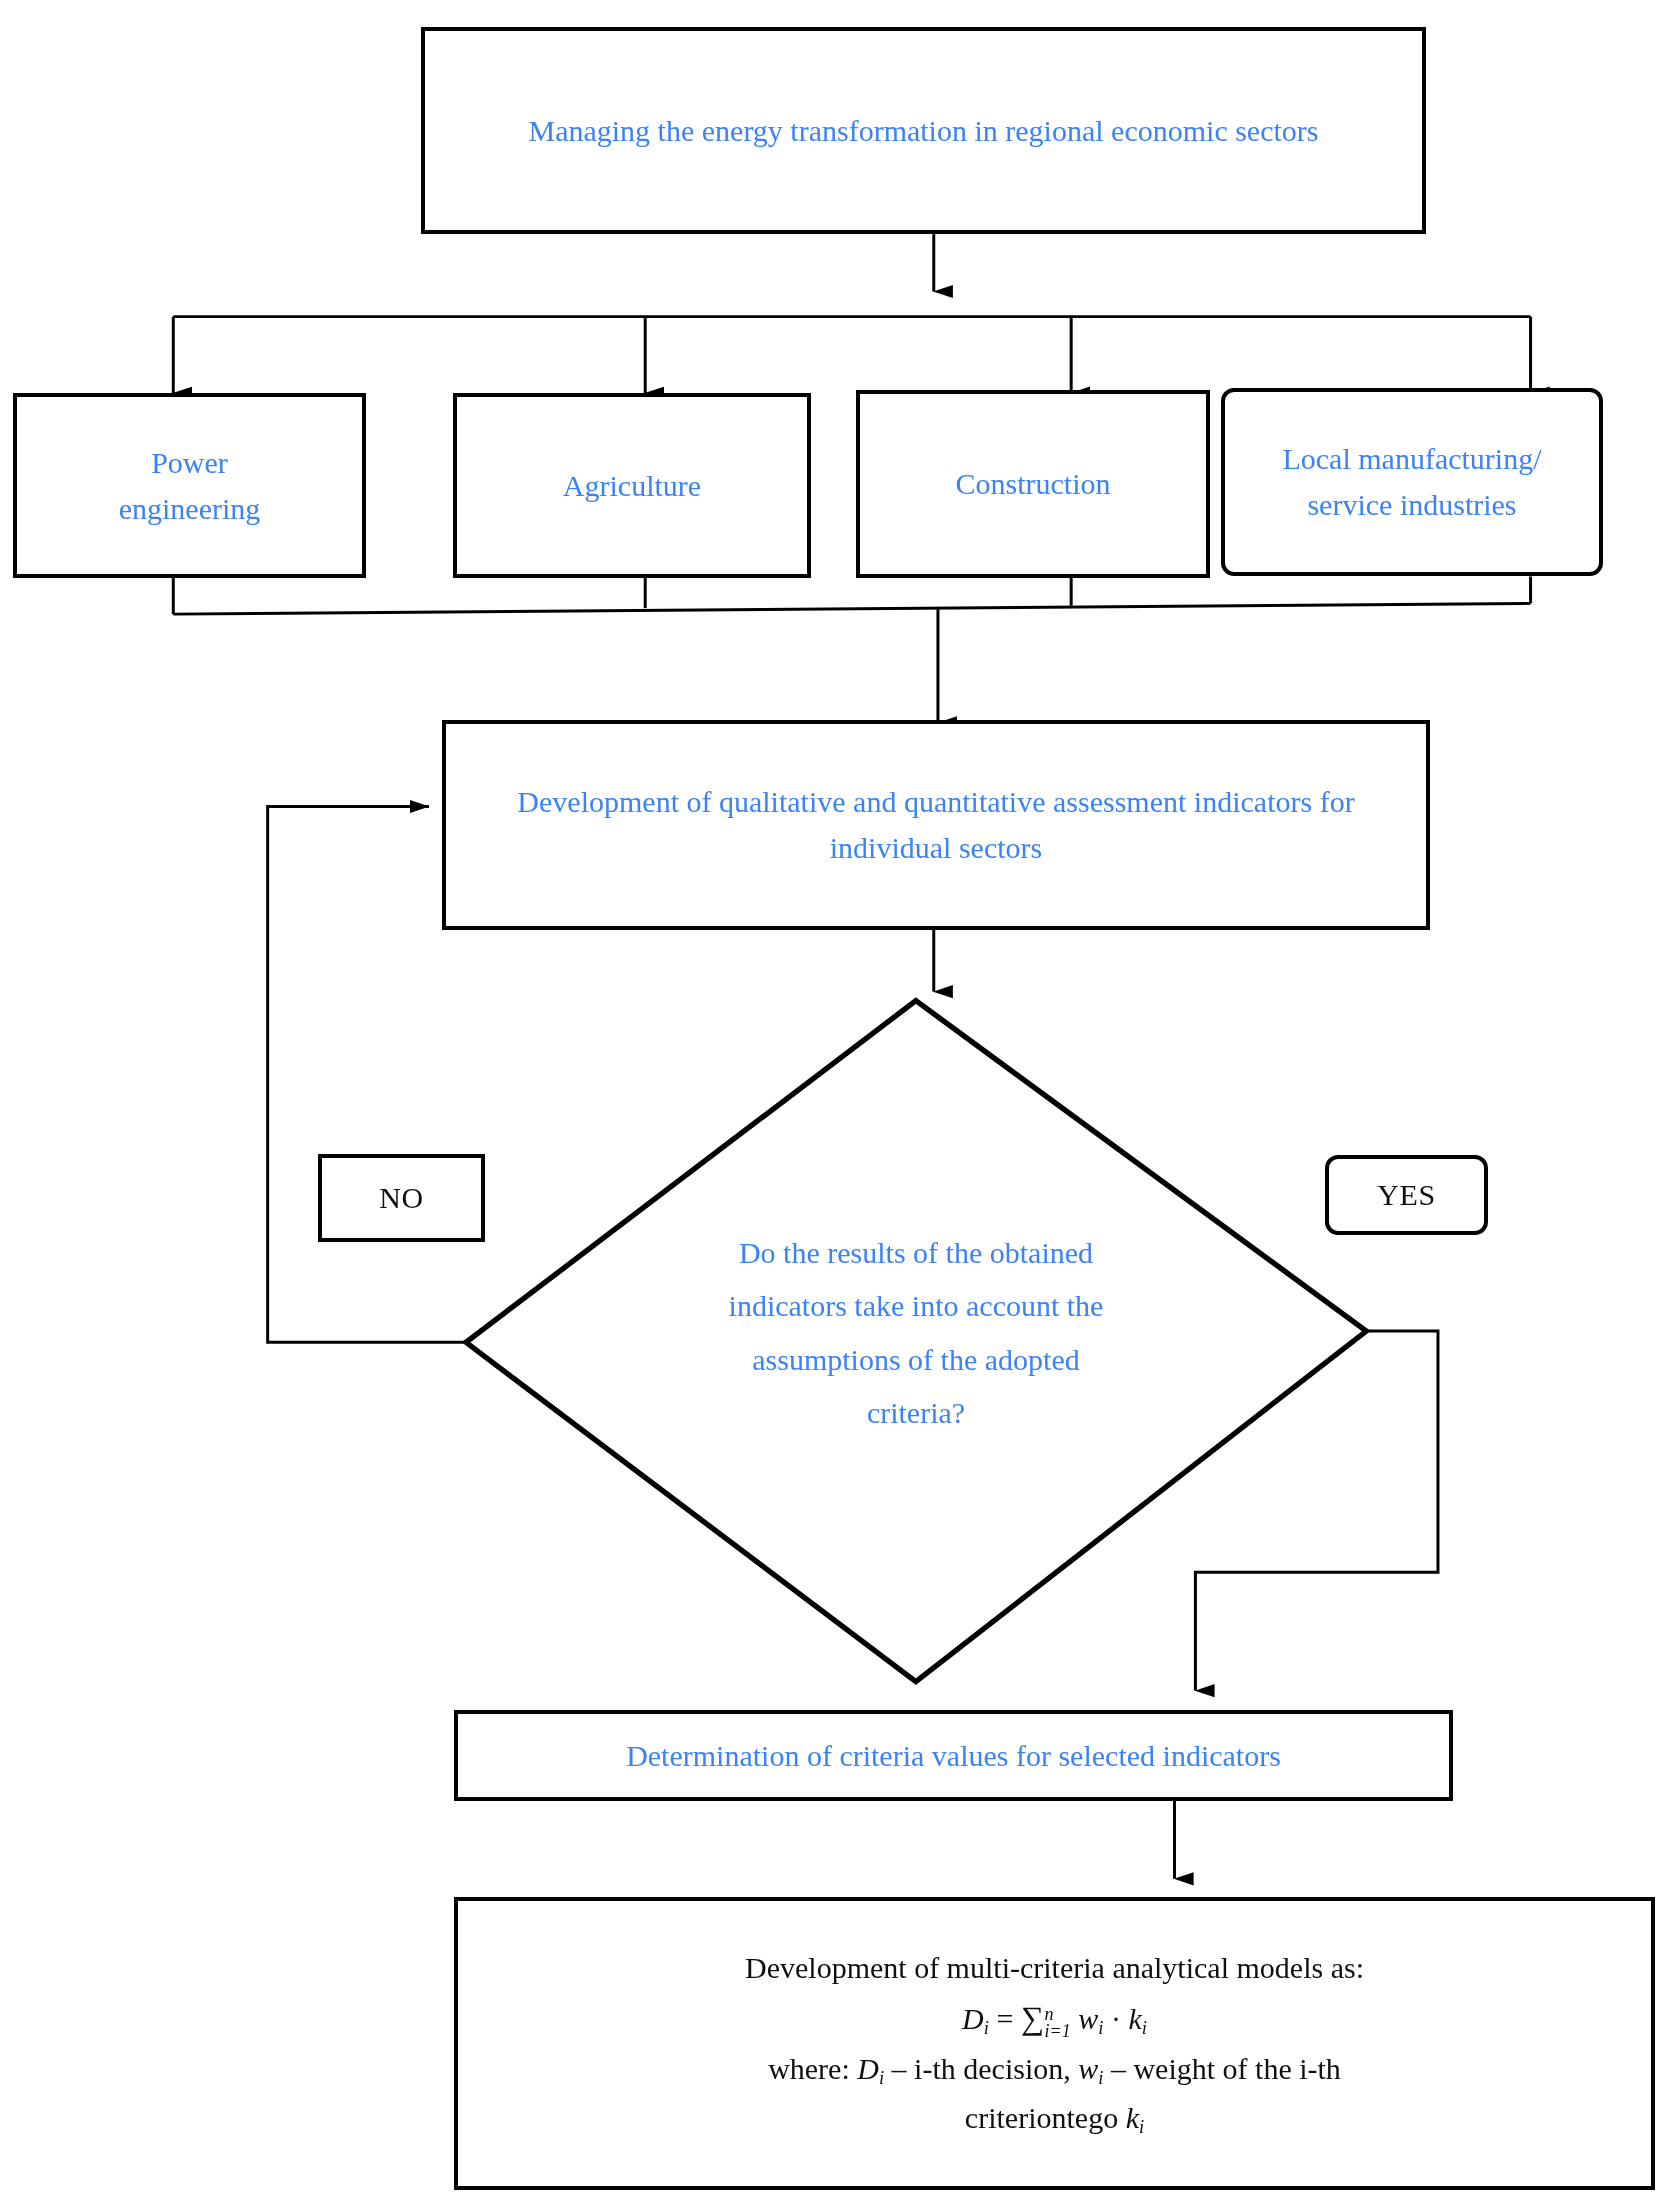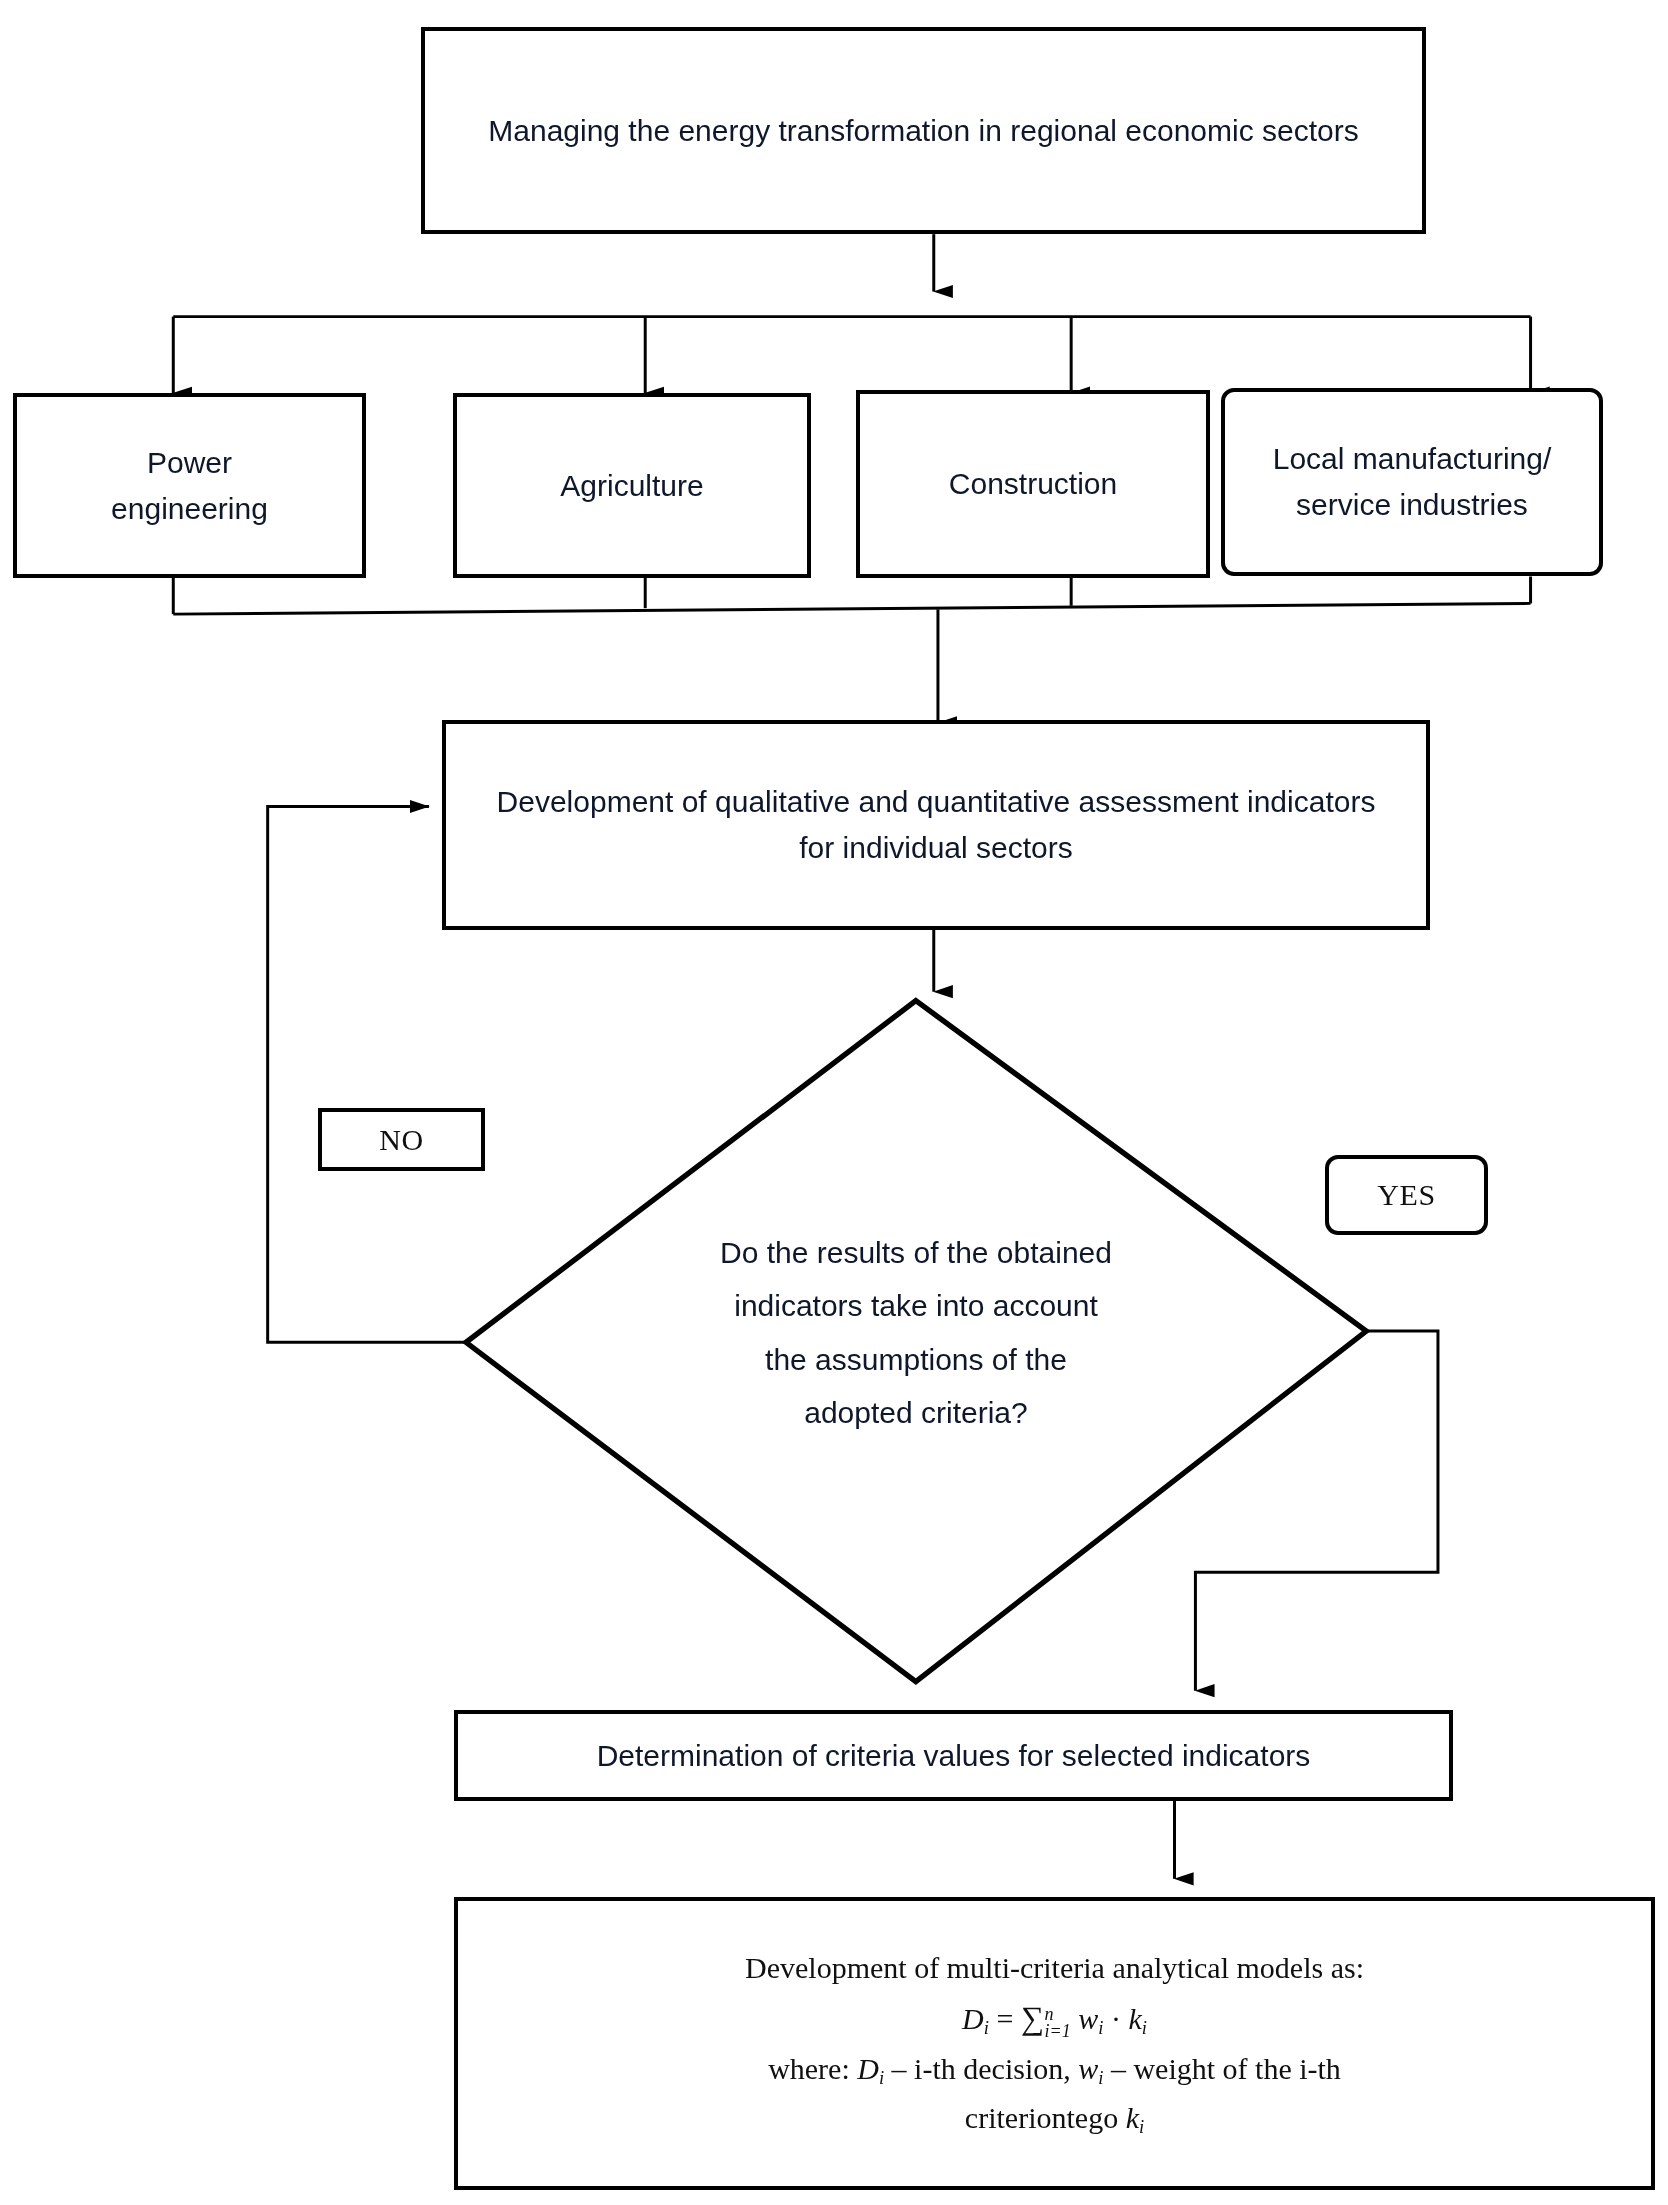--- a/index.html
+++ b/index.html
@@ -26,24 +26,24 @@
     position: absolute;
     box-sizing: border-box;
     border: 4.2px solid #000000;
     background: #ffffff;
     display: flex;
     align-items: center;
     justify-content: center;
     text-align: center;
   }
   .node-text {
-    font-family: Liberation Sans, sans-serif;
+    font-family: Liberation Serif, serif;
     font-size: 30px;
     line-height: 1.52;
-    color: #0f172a;
+    color: #3b82f6;
     padding: 0 15.5px;
     white-space: pre-line;
   }
   .label-box {
     position: absolute;
     box-sizing: border-box;
     border: 4.2px solid #000000;
     background: #ffffff;
     display: flex;
     align-items: center;
@@ -170,21 +170,21 @@
   </div>
 
   <div class="node-box" style="left:442px; top:720px; width:988px; height:210px;">
     <div class="node-text" style="max-width:914px;">Development of qualitative and quantitative assessment indicators for individual sectors</div>
   </div>
 
   <div class="diamond-text" style="left:668px; top:1165px; width:496px; height:335px;">
     <div class="node-text" style="max-width:394px;">Do the results of the obtained indicators take into account the assumptions of the adopted criteria?</div>
   </div>
 
-  <div class="label-box" style="left:318px; top:1108px; width:167px; height:63px;">
+  <div class="label-box" style="left:318px; top:1154px; width:167px; height:88px;">
     <div class="label-text">NO</div>
   </div>
 
   <div class="label-box" style="left:1325px; top:1155px; width:163px; height:80px;border-radius:13px;">
     <div class="label-text">YES</div>
   </div>
 
   <div class="node-box" style="left:454px; top:1710px; width:999px; height:91px;">
     <div class="node-text">Determination of criteria values for selected indicators</div>
   </div>

